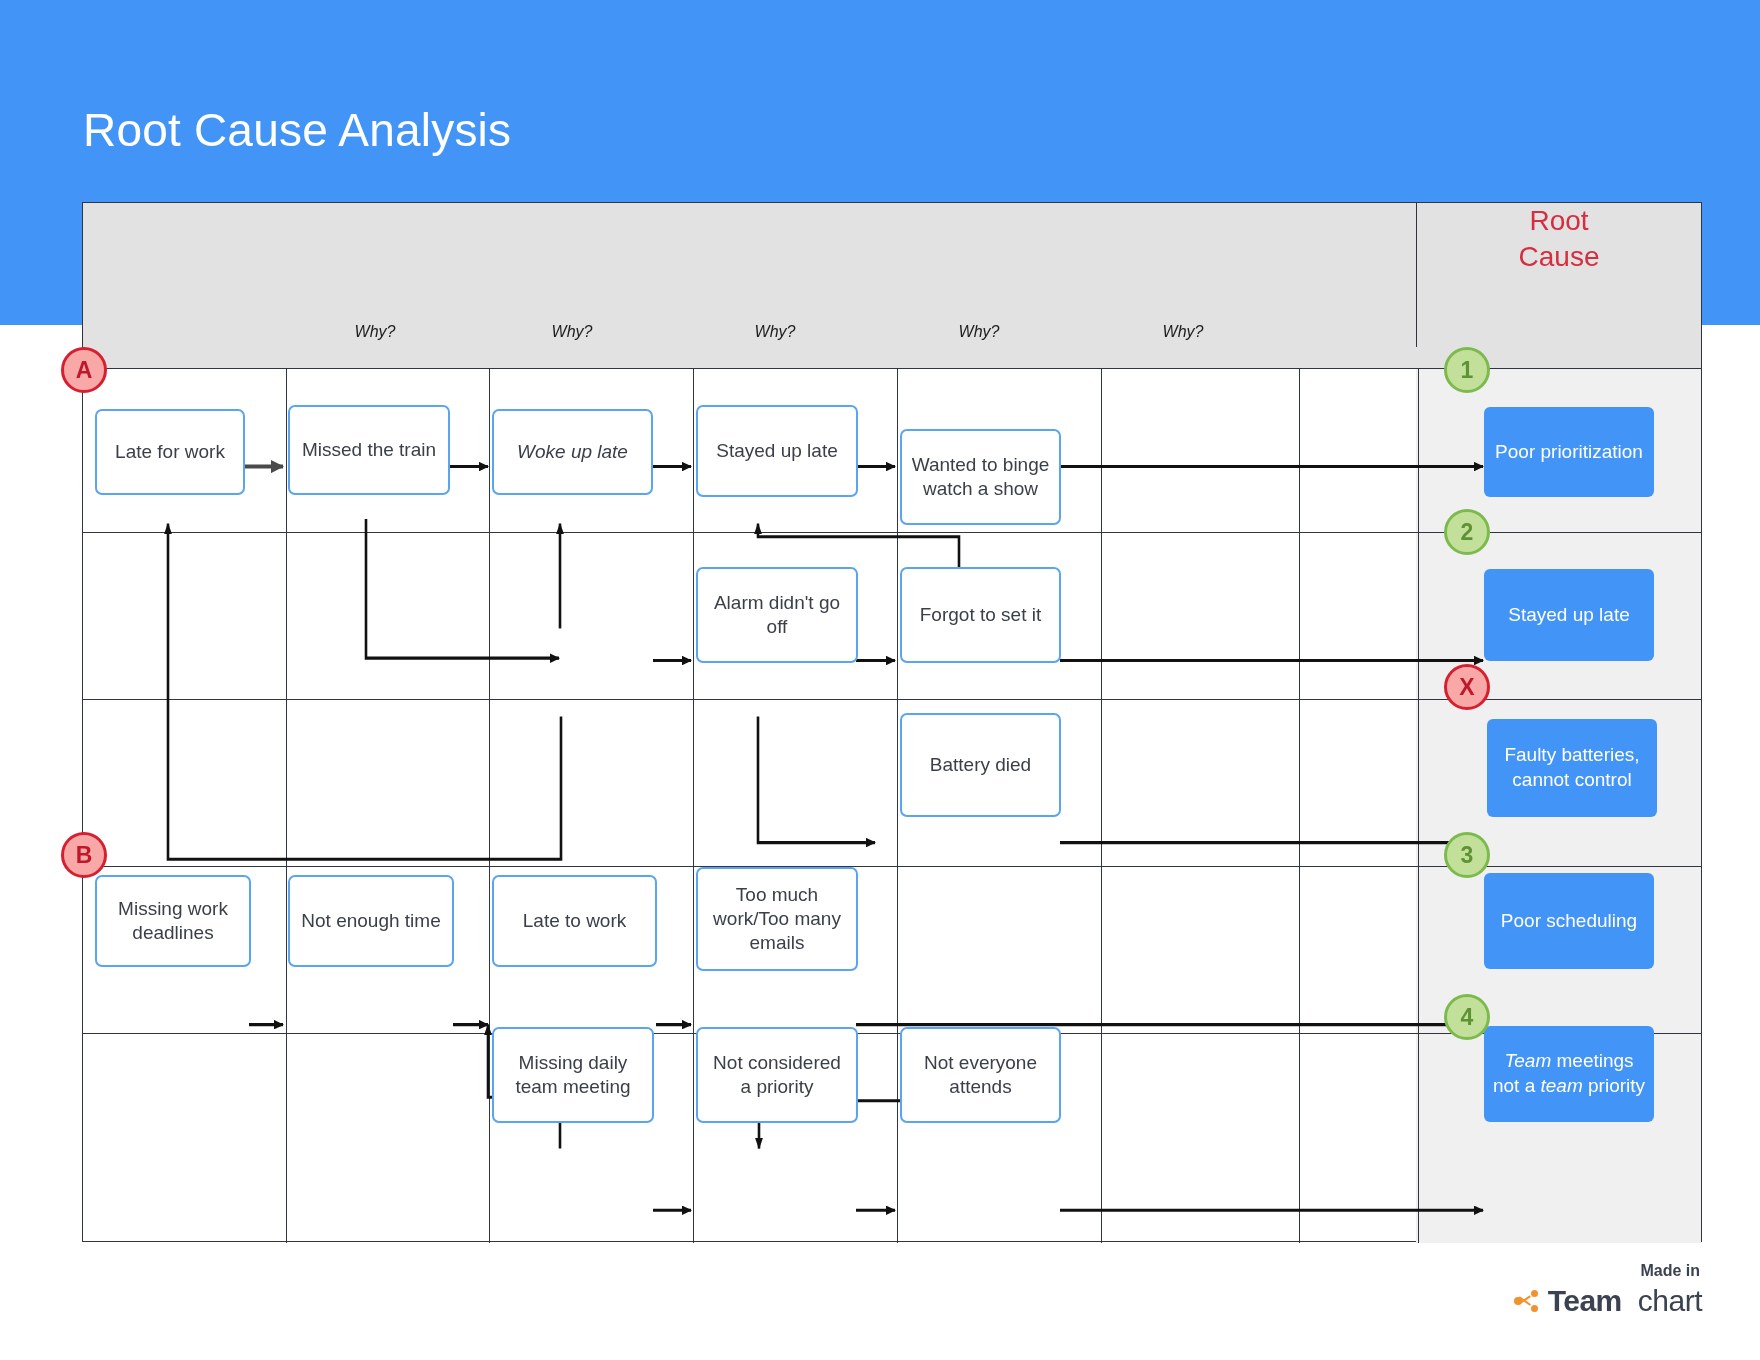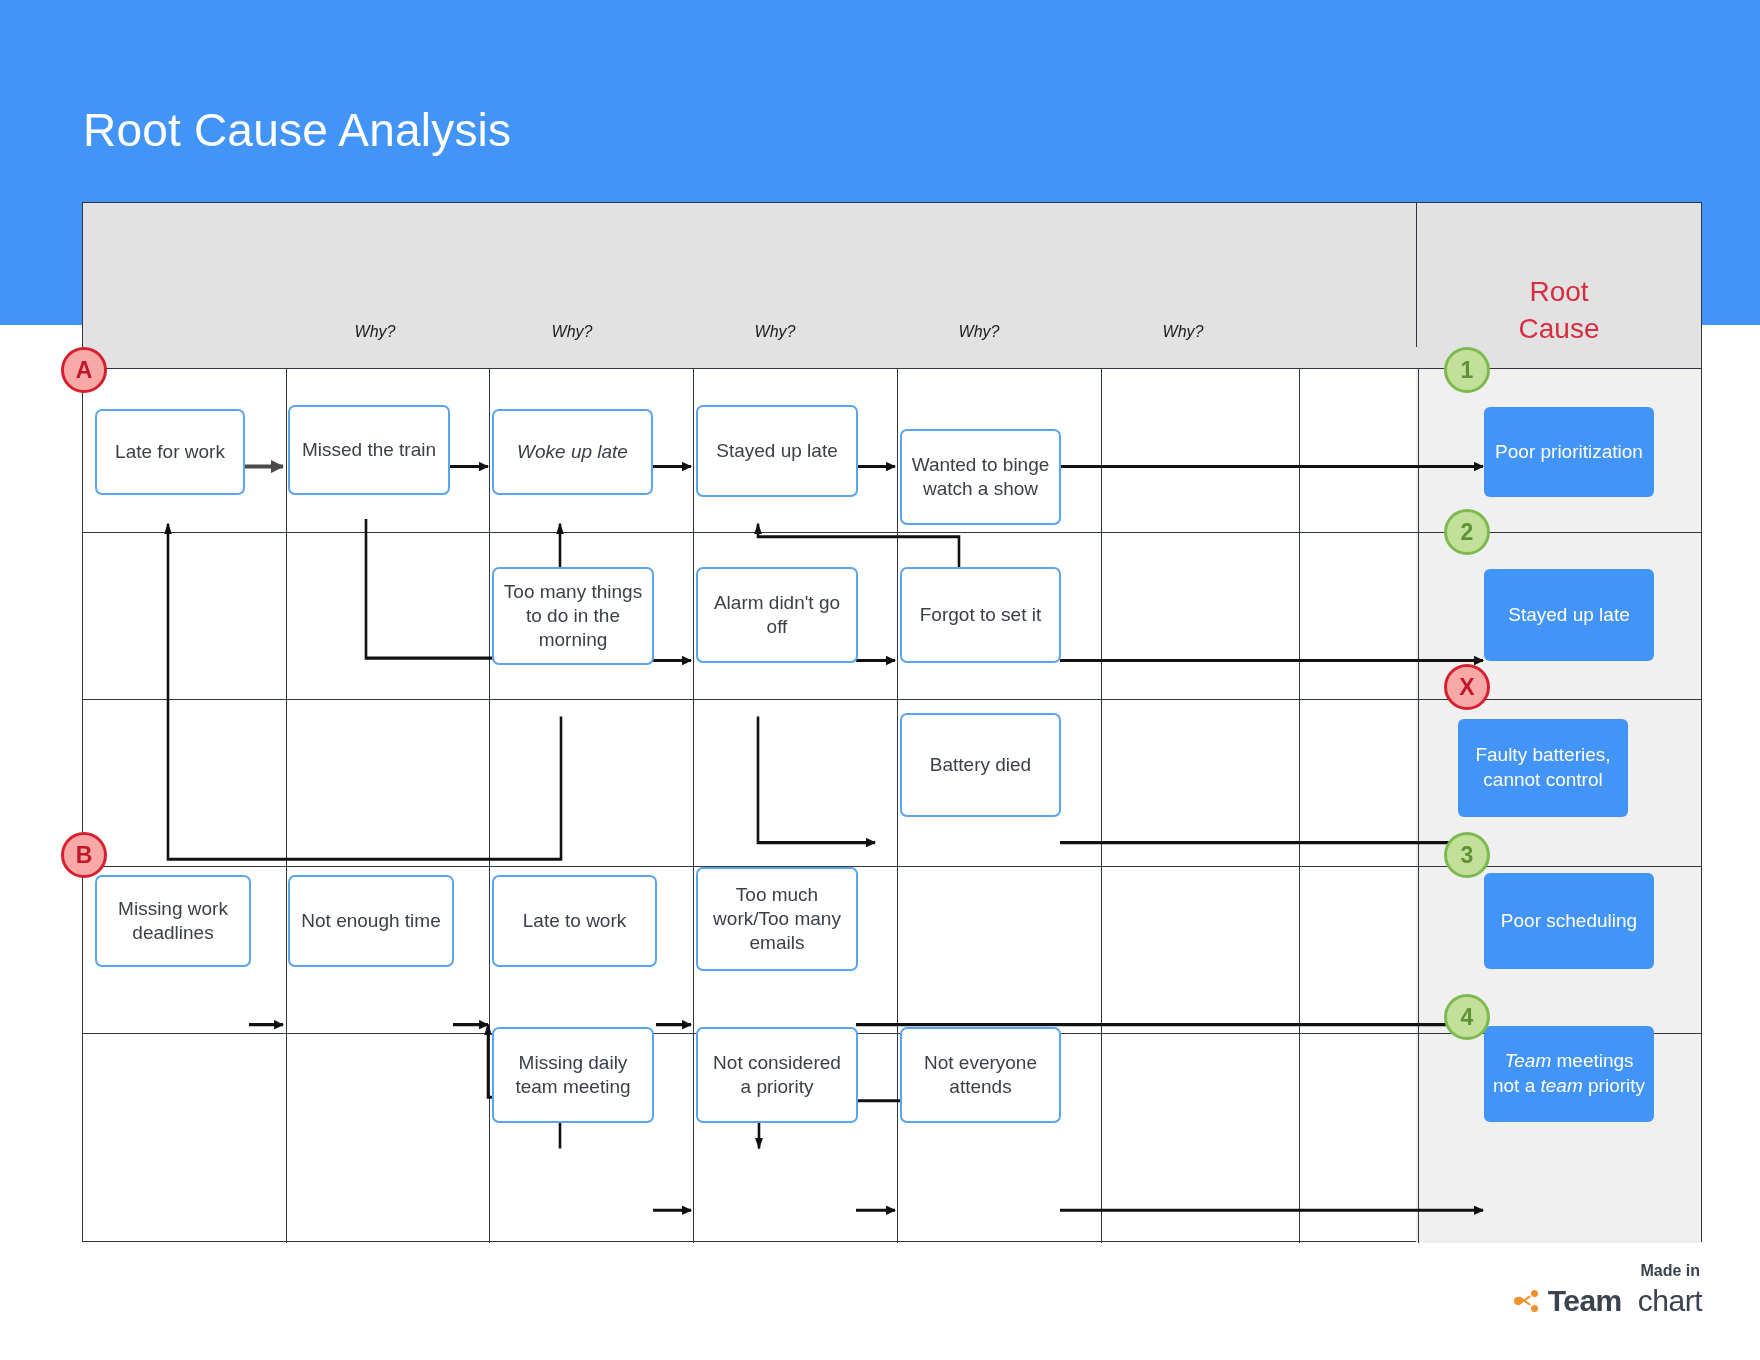--- a/index.html
+++ b/index.html
@@ -36,21 +36,21 @@
   .header-band {
     position: absolute; left: 0; top: 0;
     width: 100%; height: 166px;
     background: #e2e2e2;
     border-bottom: 1.5px solid #2f3640;
   }
   .rc-header-cell {
     position: absolute; right: 0; top: 0;
     width: 285px; height: 144px;
     border-left: 1.5px solid #2f3640;
-    display: flex; align-items: flex-end; justify-content: center;
+    display: flex; align-items: flex-start; justify-content: center;
   }
   .rc-header-text {
     font-size: 28px; color: #d62d40; line-height: 1.3;
     text-align: center;
   }
   .why-label {
     position: absolute; top: 120px;
     font-size: 16px; font-style: italic; color: #1e1e1e;
     text-align: center; width: 120px;
   }
@@ -219,38 +219,37 @@
           <path d="M477,655 L477,612 L405,612 L405,551" marker-end="url(#ah)"></path>
         </g>
       </svg>
 
       <div class="node" style="left:12px;  top:40px;  width:150px; height:86px;">Late for work</div>
       <div class="node" style="left:205px; top:36px;  width:162px; height:90px;">Missed the train</div>
       <div class="node" style="left:409px; top:40px;  width:161px; height:86px;font-style:italic;">Woke up late</div>
       <div class="node" style="left:613px; top:36px;  width:162px; height:92px;">Stayed up late</div>
       <div class="node" style="left:817px; top:32px;  width:161px; height:96px;margin-top:28px;">Wanted to binge watch a show</div>
 
-      <div class="node" style="left:409px; top:198px; width:162px; height:98px;">Too many things to do in the morning</div>
       <div class="node" style="left:613px; top:198px; width:162px; height:96px;">Alarm didn't go off</div>
       <div class="node" style="left:817px; top:198px; width:161px; height:96px;">Forgot to set it</div>
 
       <div class="node" style="left:817px; top:344px; width:161px; height:104px;">Battery died</div>
 
       <div class="node" style="left:12px;  top:506px; width:156px; height:92px;">Missing work deadlines</div>
       <div class="node" style="left:205px; top:506px; width:166px; height:92px;">Not enough time</div>
       <div class="node" style="left:409px; top:506px; width:165px; height:92px;">Late to work</div>
       <div class="node" style="left:613px; top:498px; width:162px; height:104px;">Too much work/Too many emails</div>
 
       <div class="node" style="left:409px; top:658px; width:162px; height:96px;">Missing daily team meeting</div>
       <div class="node" style="left:613px; top:658px; width:162px; height:96px;">Not considered a priority</div>
       <div class="node" style="left:817px; top:658px; width:161px; height:96px;">Not everyone attends</div>
 
       <div class="rcbox" style="left:1401px; top:38px;  width:170px; height:90px;">Poor prioritization</div>
       <div class="rcbox" style="left:1401px; top:200px; width:170px; height:92px;">Stayed up late</div>
-      <div class="rcbox" style="left:1375px; top:350px; width:170px; height:98px;">Faulty batteries, cannot control</div>
+      <div class="rcbox" style="left:1404px; top:350px; width:170px; height:98px;">Faulty batteries, cannot control</div>
       <div class="rcbox" style="left:1401px; top:504px; width:170px; height:96px;">Poor scheduling</div>
       <div class="rcbox" style="left:1401px; top:657px; width:170px; height:96px;">
         <div>
           <i>Team</i><span> meetings not a </span><i>team</i><span> priority</span>
         </div>
       </div>
 
       <div class="badge letter" style="left:-22px;  top:-22px;">A</div>
       <div class="badge num" style="left:1361px; top:-22px;">1</div>
       <div class="badge num" style="left:1361px; top:140px;">2</div>

